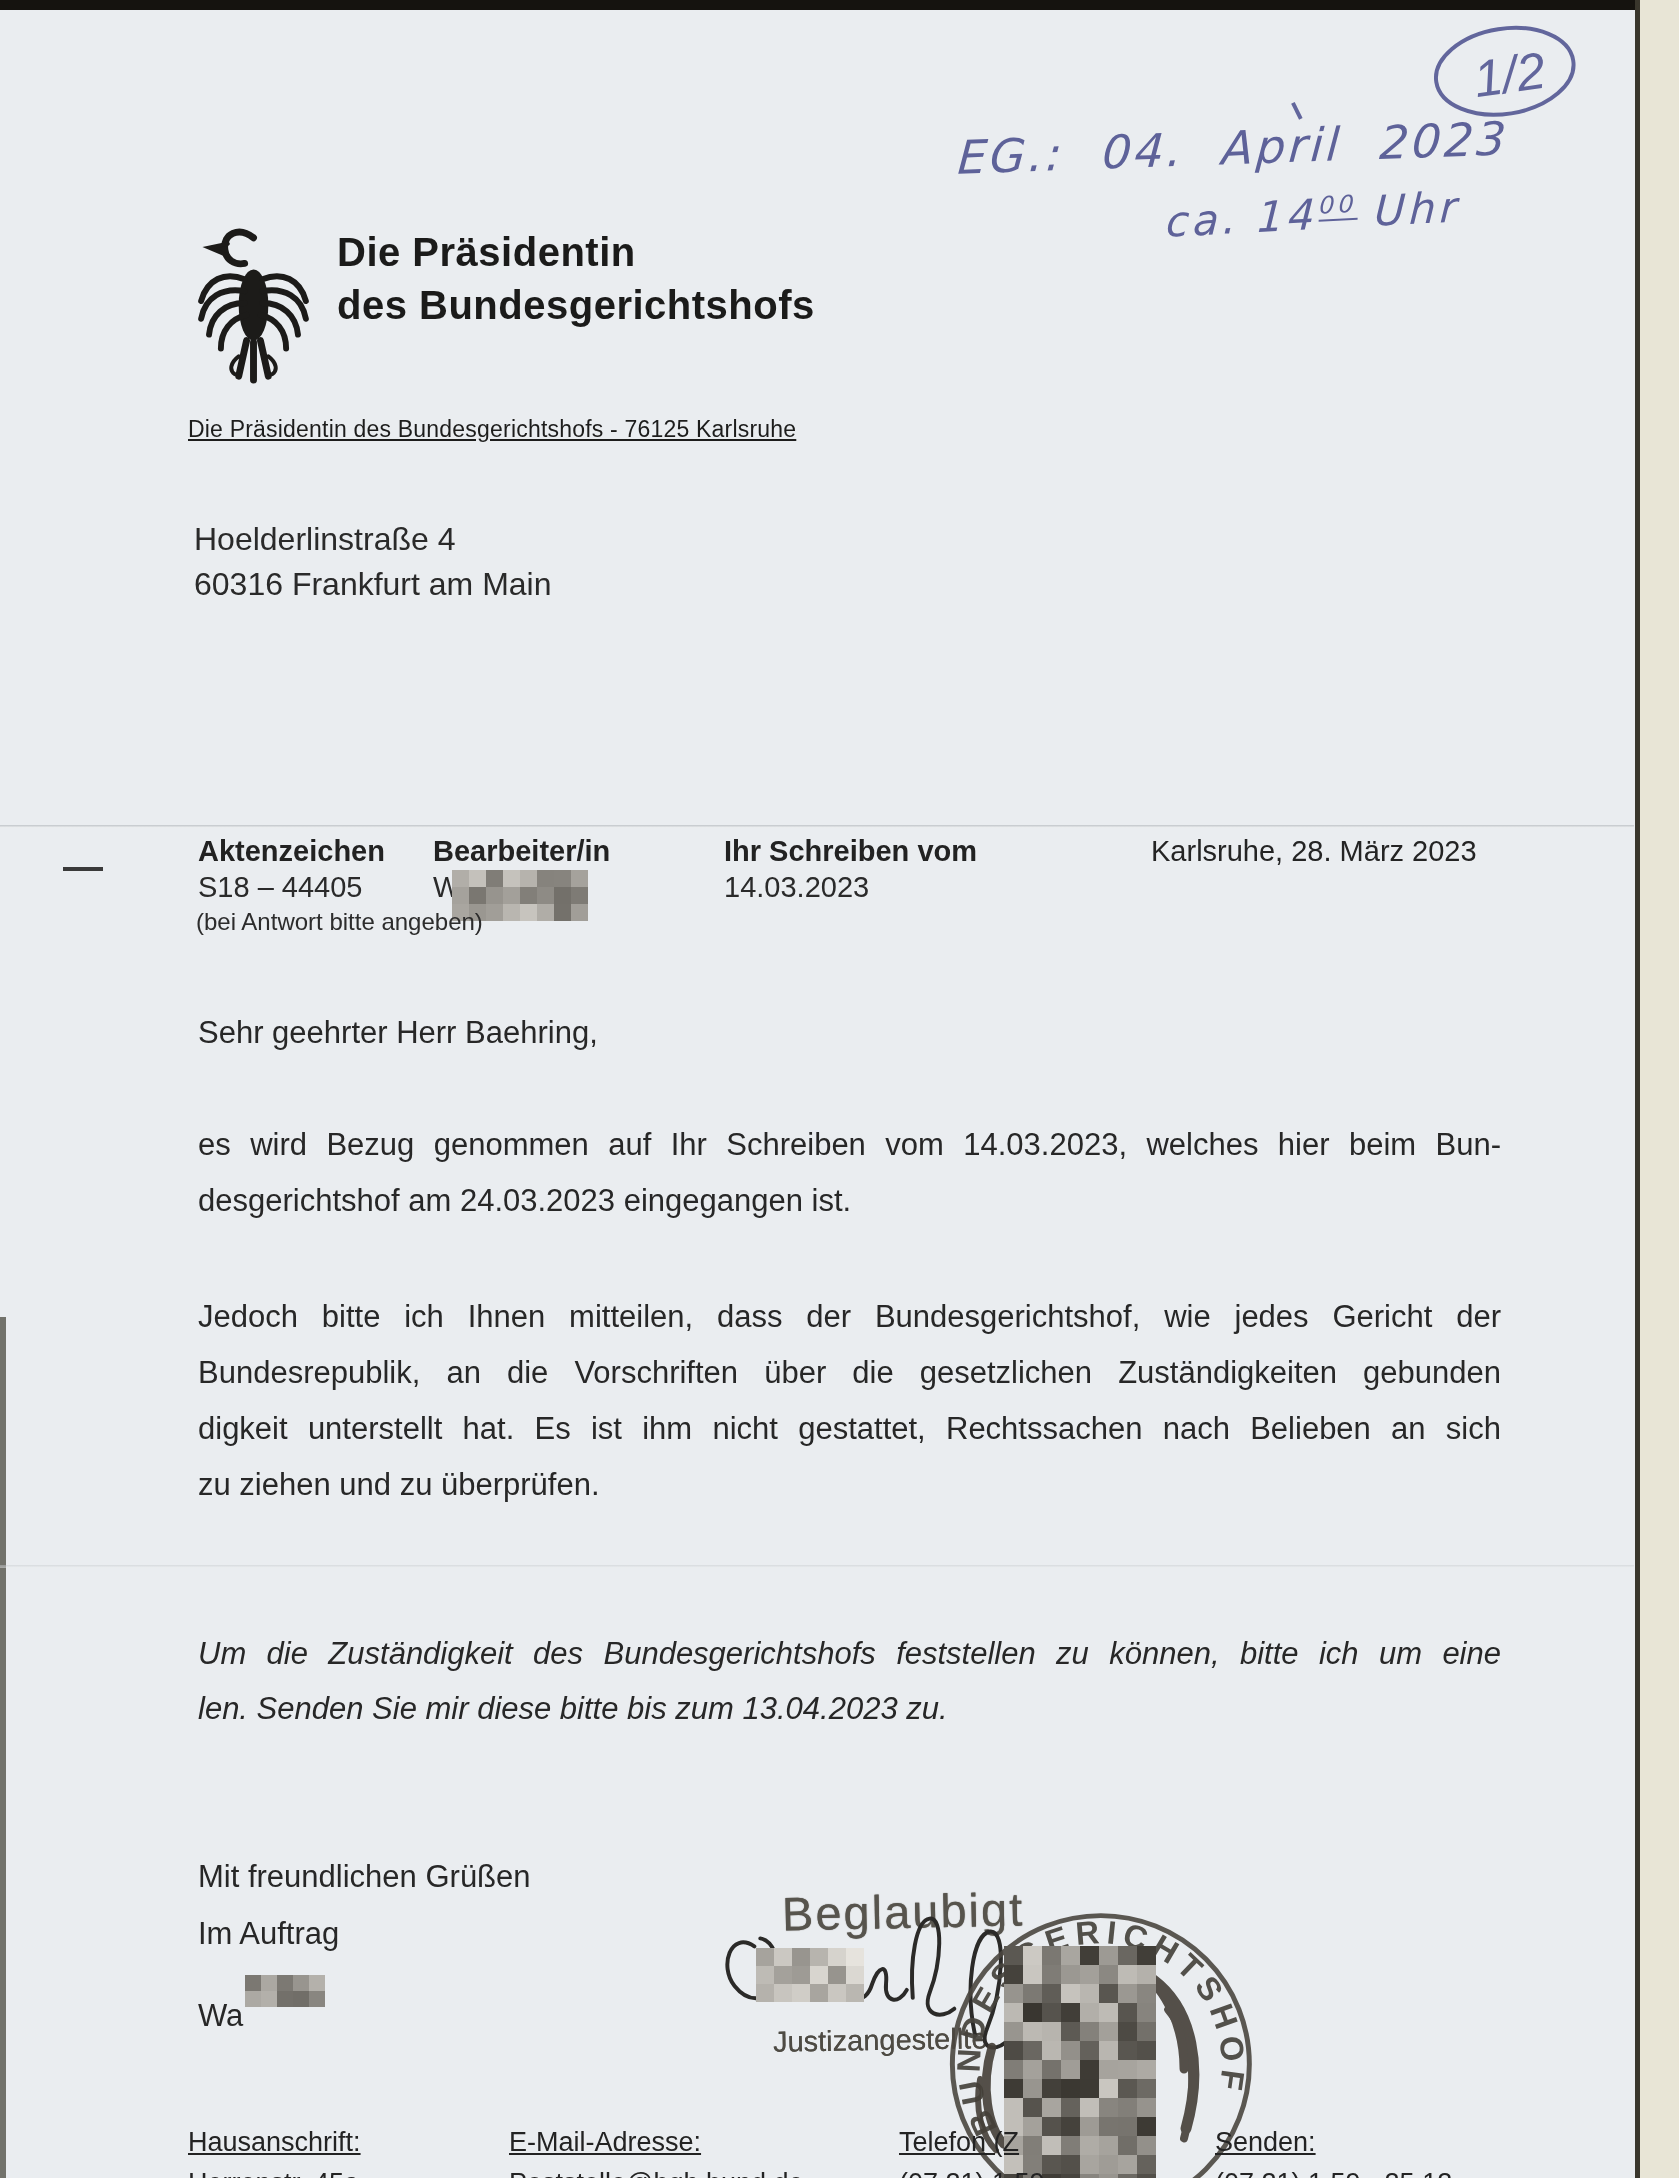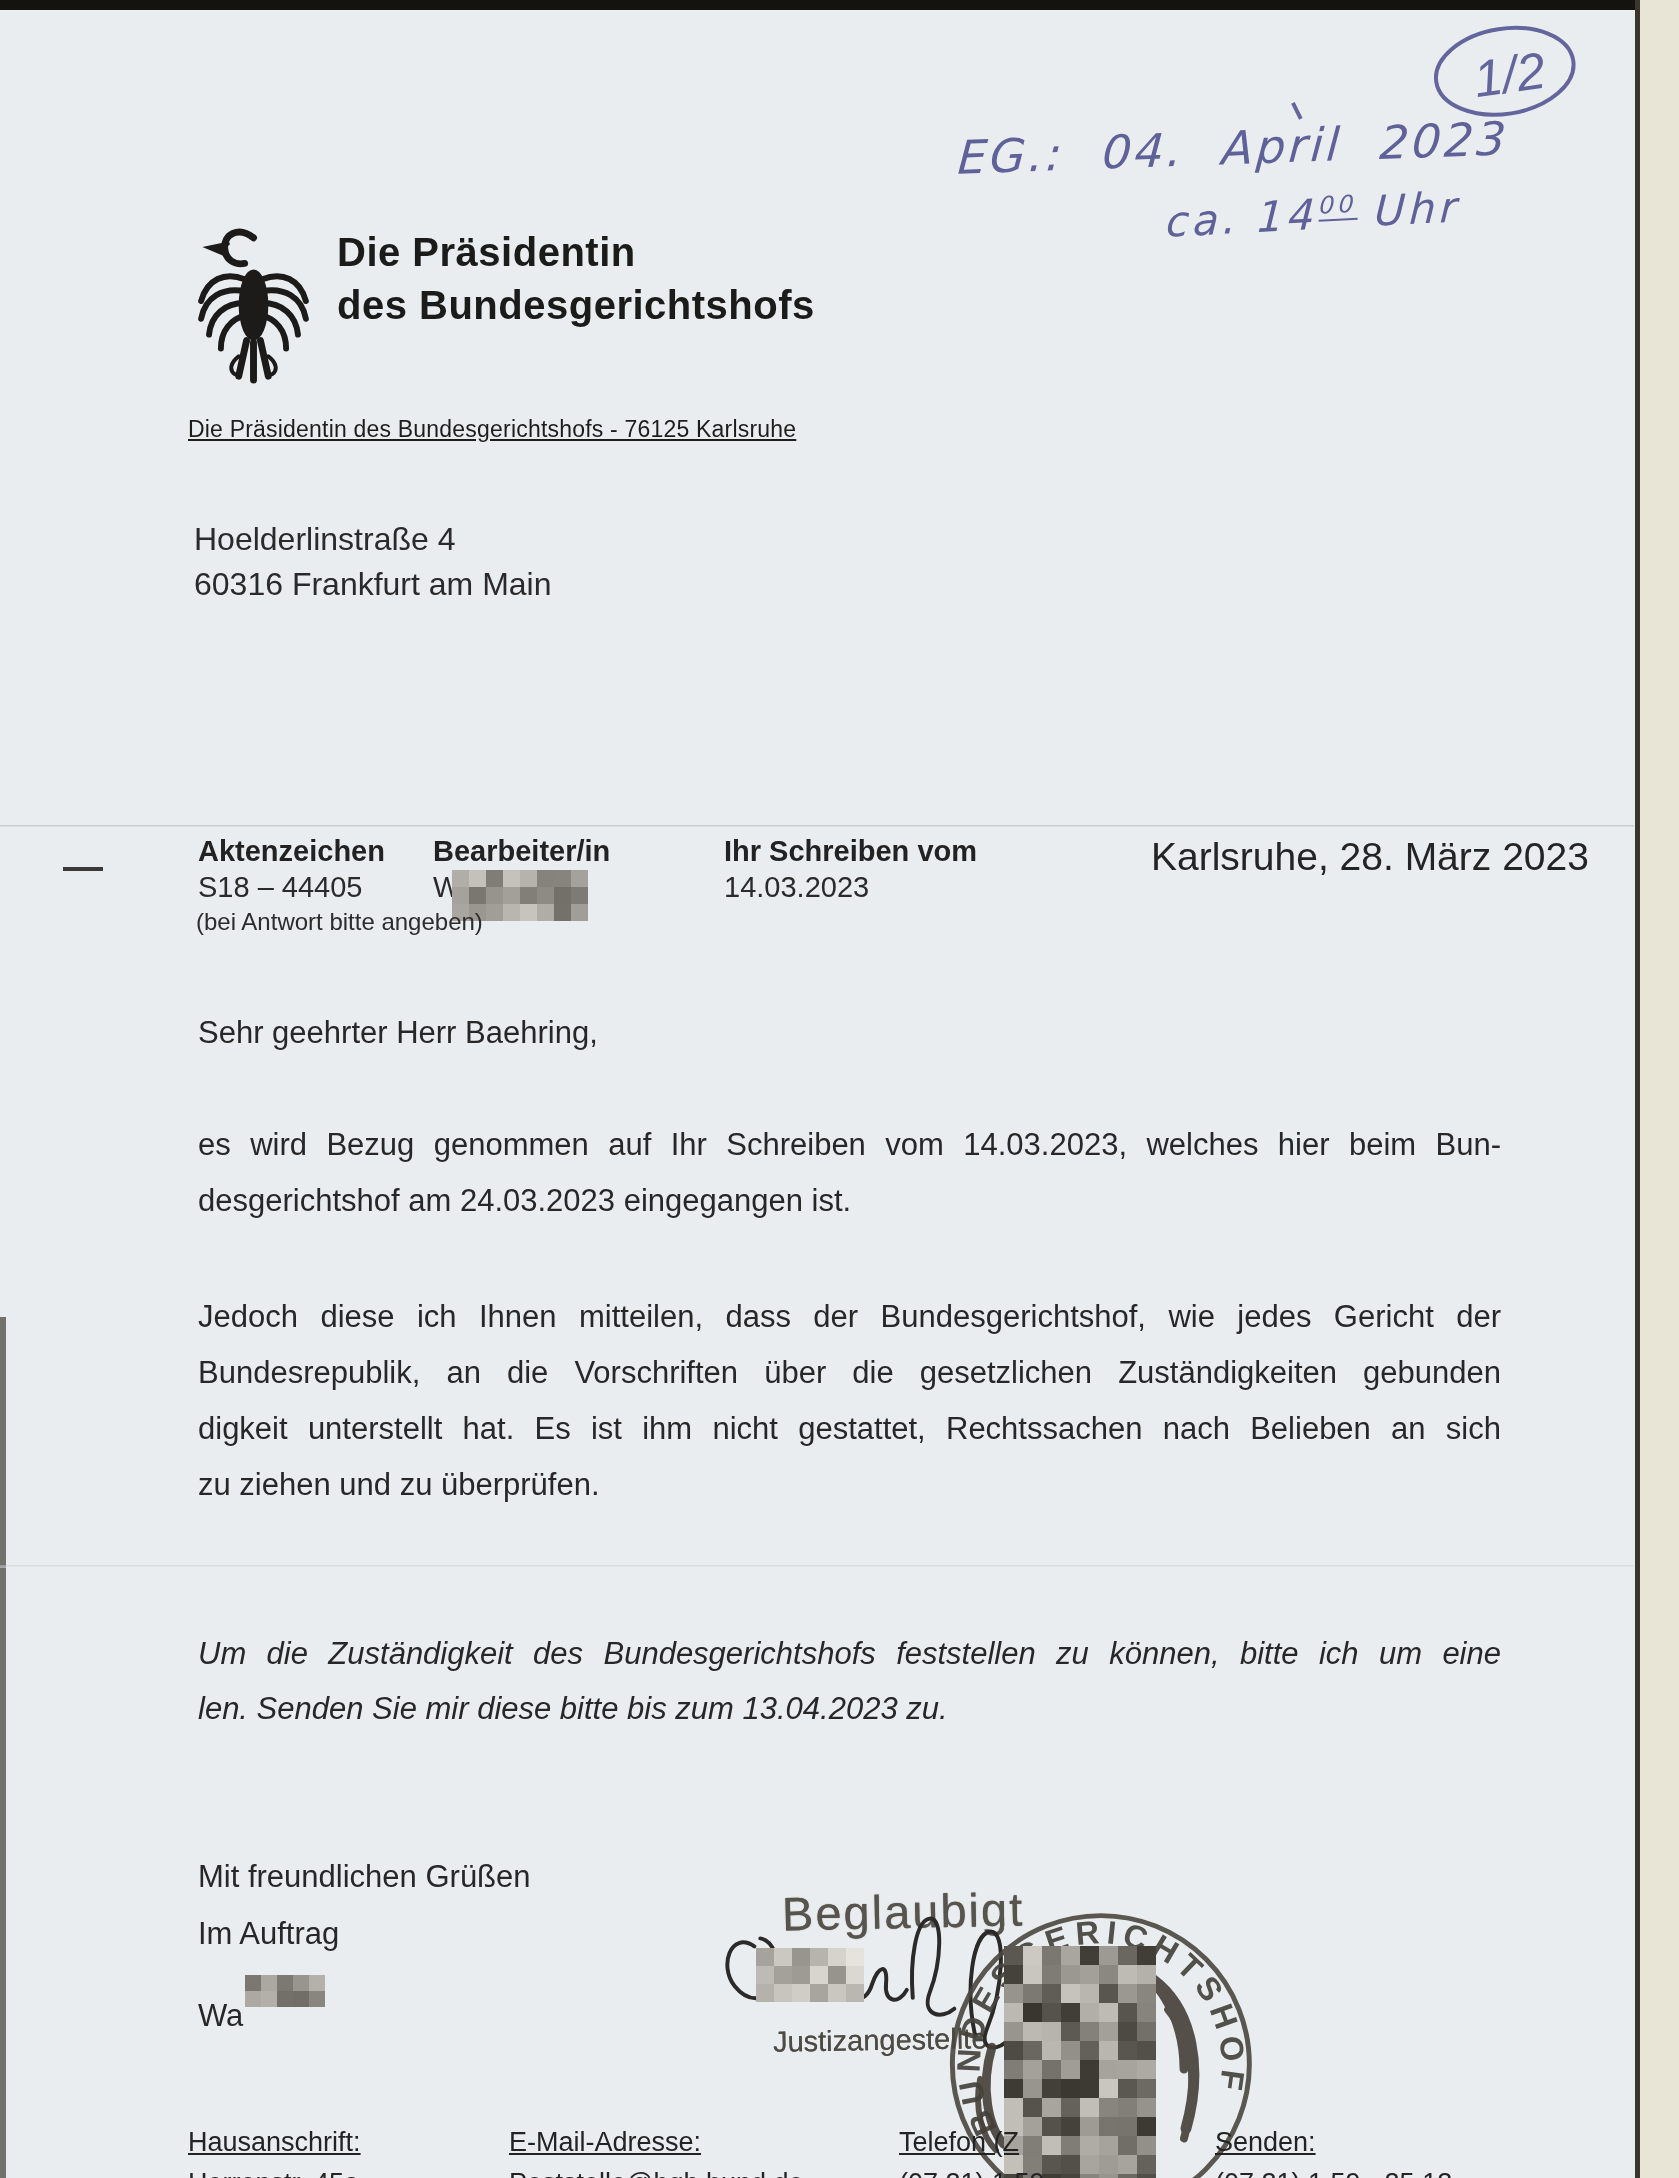--- a/index.html
+++ b/index.html
@@ -16,21 +16,21 @@
   .crease2{opacity:.45;}
   .folddash{left:63px;top:867px;width:40px;height:4px;background:#3a3a3a;}
   
   .lh-title{left:337px;top:226px;font-size:40px;font-weight:bold;line-height:53px;color:#1b1b1a;letter-spacing:0.5px;}
   .return-line{left:188px;top:416px;font-size:23px;text-decoration:underline;color:#1d1d1c;letter-spacing:0.2px;}
   .recipient{left:194px;top:517px;font-size:32px;line-height:45px;color:#2a2a2a;}
   
   .ref-label{top:835px;font-size:29px;font-weight:bold;color:#222;}
   .ref-val{top:871px;font-size:29px;color:#2a2a2a;}
   .ref-hint{left:196px;top:908px;font-size:24px;color:#2c2c2c;}
-  .place-date{left:1151px;top:835px;font-size:39px;font-weight:normal;color:#242424;}
+  .place-date{left:1151px;top:835px;font-size:29px;font-weight:normal;color:#242424;}
   
   .bodyline{font-size:31px;color:#272727;}
   .para{left:198px;width:1303px;}
   .jl{text-align:justify;text-align-last:justify;}
   .para div{height:56px;}
   .p3 div{height:55px;font-style:italic;}
   
   .beglaubigt{left:782px;top:1884px;font-size:47px;color:#57544d;transform:rotate(-1.2deg);letter-spacing:2px;text-shadow:0 0 1px #57544d;}
   .justiz{left:773px;top:2024px;font-size:29px;color:#4e4b44;transform:rotate(-1deg);text-shadow:0 0 0.5px #4e4b44;}
   
@@ -120,21 +120,21 @@
   <div class="abs ref-hint">(bei Antwort bitte angeben)</div>
 
   <div class="abs bodyline" style="left:198px;top:1015px">Sehr geehrter Herr Baehring,</div>
 
   <div class="abs para bodyline" style="top:1127px">
     <div class="jl">es wird Bezug genommen auf Ihr Schreiben vom 14.03.2023, welches hier beim Bun-</div>
     <div>desgerichtshof am 24.03.2023 eingegangen ist.</div>
   </div>
 
   <div class="abs para bodyline" style="top:1299px">
-    <div class="jl">Jedoch diese ich Ihnen mitteilen, dass der Bundesgerichtshof, wie jedes Gericht der</div>
+    <div class="jl">Jedoch bitte ich Ihnen mitteilen, dass der Bundesgerichtshof, wie jedes Gericht der</div>
     <div class="jl">Bundesrepublik, an die Vorschriften über die gesetzlichen Zuständigkeiten gebunden</div>
     <div class="jl">digkeit unterstellt hat. Es ist ihm nicht gestattet, Rechtssachen nach Belieben an sich</div>
     <div>zu ziehen und zu überprüfen.</div>
   </div>
 
   <div class="abs para p3 bodyline" style="top:1636px">
     <div class="jl">Um die Zuständigkeit des Bundesgerichtshofs feststellen zu können, bitte ich um eine</div>
     <div>len. Senden Sie mir diese bitte bis zum 13.04.2023 zu.</div>
   </div>
 

